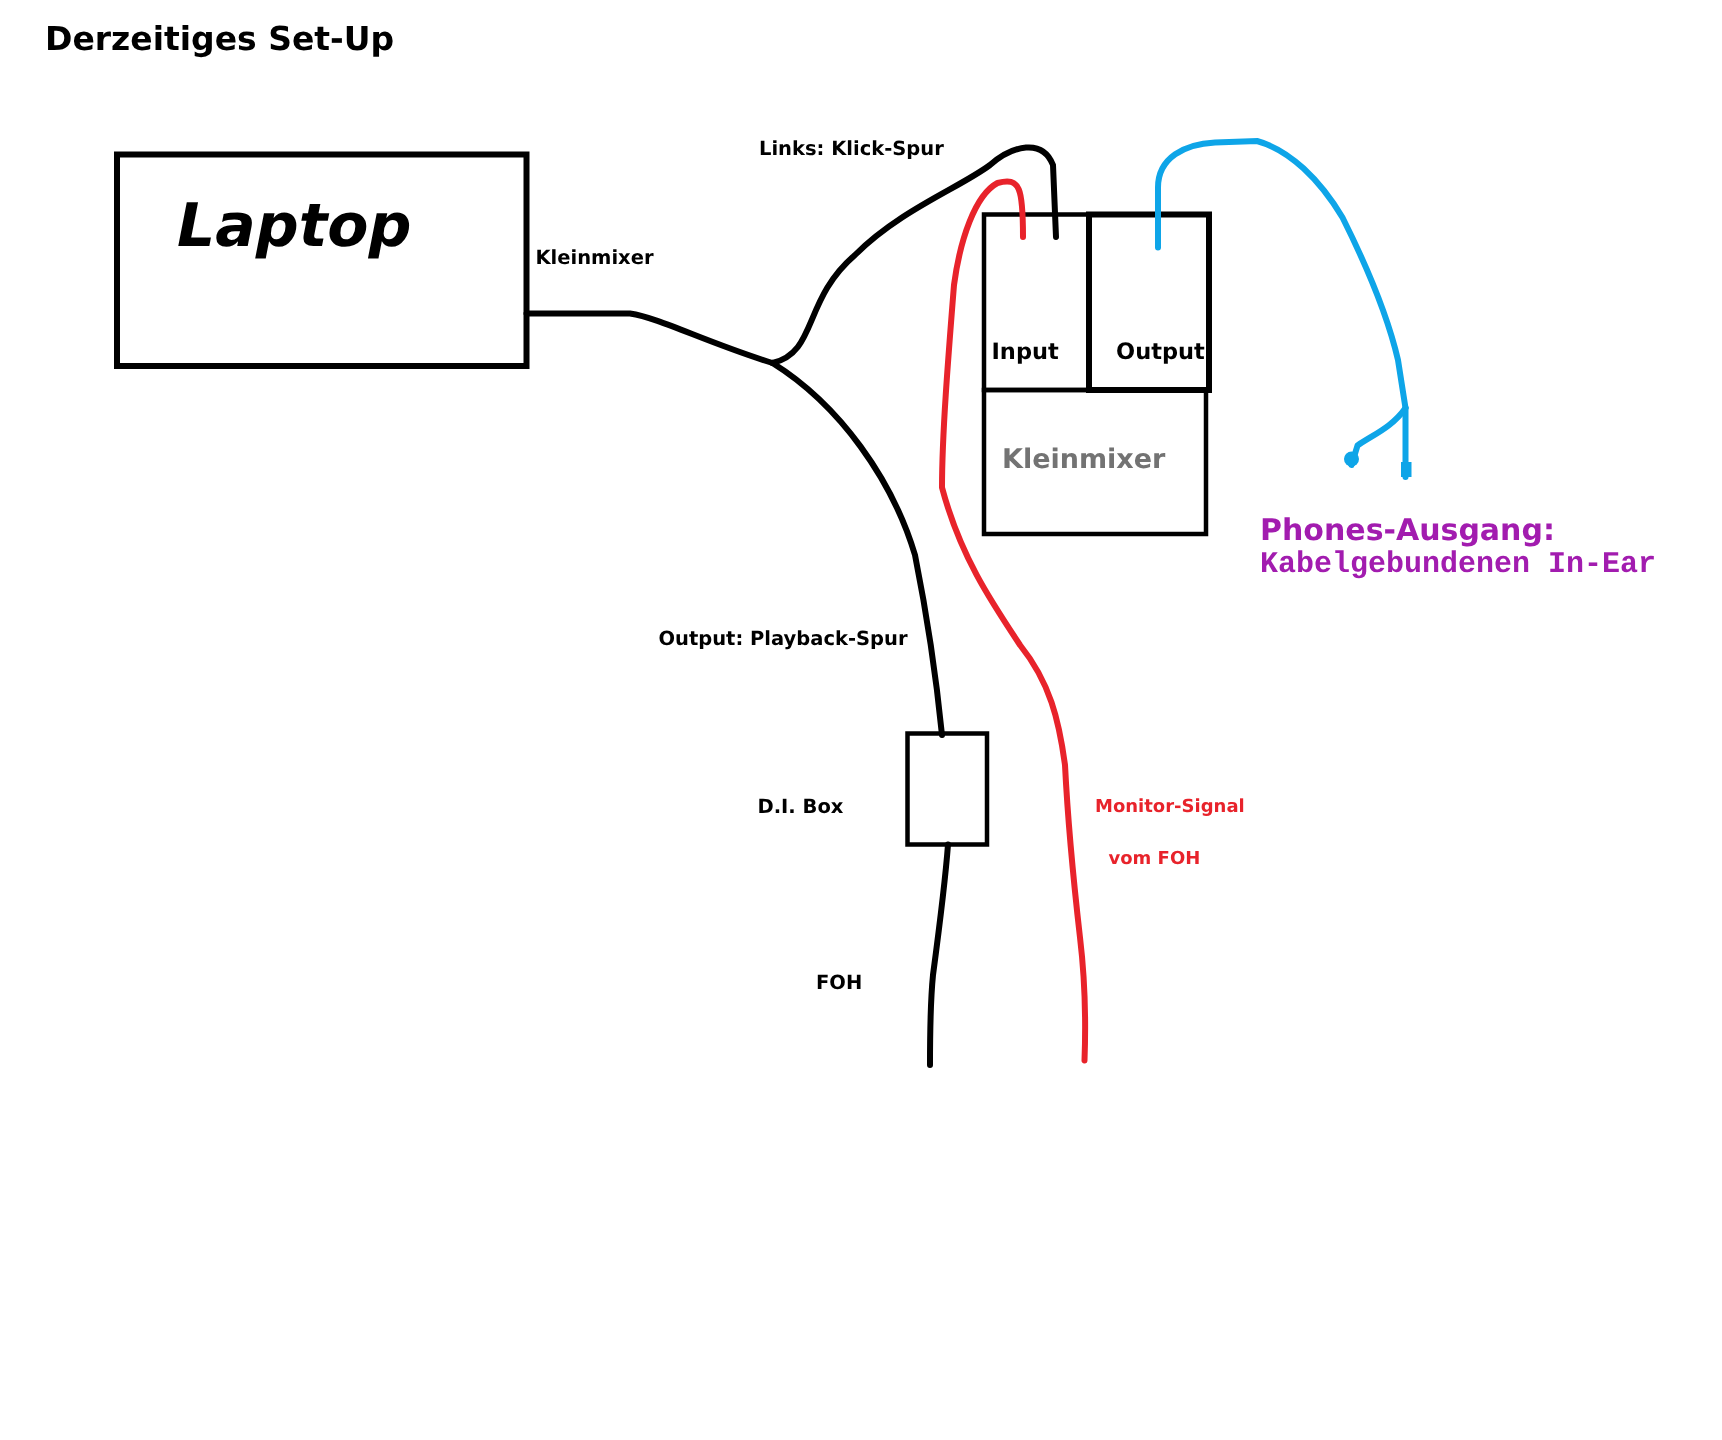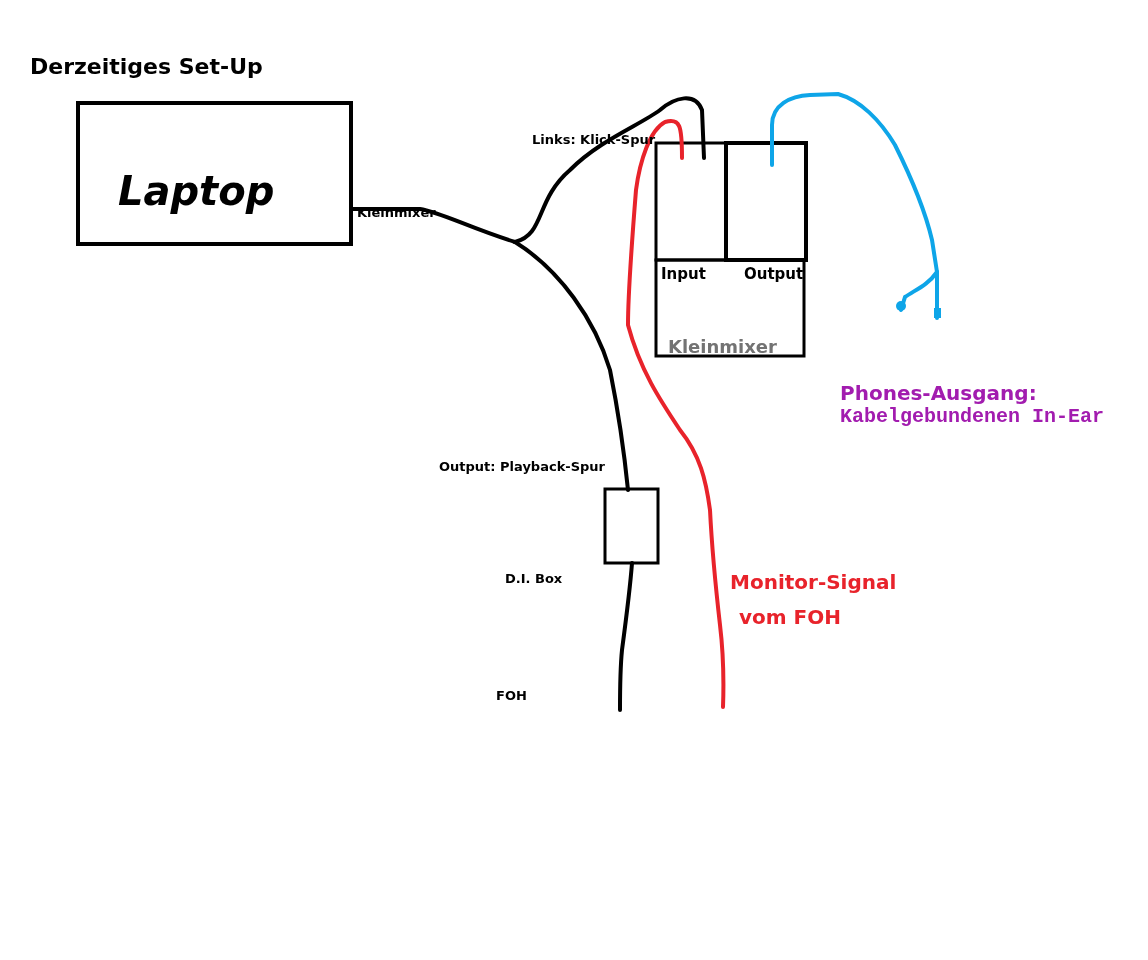--- a/index.html
+++ b/index.html
@@ -1,24 +1,24 @@
 <!DOCTYPE html>
 <html><head>
   <meta charset="utf-8">
   <style>
     html, body { margin:0; padding:0; background:#ffffff; }
     body { width:1148px; height:960px; position:relative; overflow:hidden; font-family:"DejaVu Sans", sans-serif; }
     svg { position:absolute; left:0; top:0; }
-    .lbl { position:absolute; font-weight:bold; white-space:nowrap;margin-top:40px; }
+    .lbl { position:absolute; font-weight:bold; white-space:nowrap; }
     .title { left:30px; top:14px; font-size:22px; color:#000; }
     .laptop-label { left:118px; top:128px; font-size:40px; color:#000;font-style:italic; }
     .small { font-size:13px; color:#000; }
     .mid { font-size:16px; color:#737373; }
     .blue { color:#a21caf; font-size:20px; }
-    .red { color:#e8232b; font-size:20px; }
+    .red { color:#e8232b; font-size:12px; }
   </style>
 </head>
 <body>
 
 <svg width="1148" height="960" viewBox="0 0 1148 960">
 
   <rect x="78" y="103" width="273" height="141" fill="none" stroke="#000" stroke-width="4"></rect>
 
   <rect x="656" y="143" width="70" height="117" fill="none" stroke="#000" stroke-width="3"></rect>
   <rect x="726" y="143" width="80" height="117" fill="none" stroke="#000" stroke-width="4"></rect>
@@ -39,23 +39,23 @@
   <path d="M772 165 L772 125 C772 105 790 96 810 95 L838 94 C860 100 880 120 895 145 C910 175 925 210 932 240 L937 272" fill="none" stroke="#0ea5e8" stroke-width="4" stroke-linecap="round"></path>
   <path d="M937 272 C928 285 915 290 905 297 L901 310" fill="none" stroke="#0ea5e8" stroke-width="4" stroke-linecap="round"></path>
   <path d="M937 272 L937 318" fill="none" stroke="#0ea5e8" stroke-width="4" stroke-linecap="round"></path>
   <ellipse cx="901" cy="306" rx="5" ry="5" fill="#0ea5e8"></ellipse>
   <rect x="934" y="308" width="7" height="10" fill="#0ea5e8"></rect>
 </svg>
 
 <div class="lbl title">Derzeitiges Set-Up</div>
 <div class="lbl laptop-label">Laptop</div>
 <div class="lbl small" style="left:357px;top:165px;">Kleinmixer</div>
-<div class="lbl small" style="left:532px;top:92px;">Links: Klick-Spur</div>
+<div class="lbl small" style="left:506px;top:92px;">Links: Klick-Spur</div>
 <div class="lbl small" style="left:661px;top:225px;font-size:15px;">Input</div>
 <div class="lbl small" style="left:728px;top:225px;font-size:15px;padding-left:16px;">Output</div>
 <div class="lbl mid" style="left:668px;top:296px;font-size:18px;">Kleinmixer</div>
 <div class="lbl blue" style="left:840px;top:341px;">Phones-Ausgang:</div>
 <div class="lbl blue" style="left:840px;top:365px;font-family:Liberation Mono, monospace;">Kabelgebundenen In-Ear</div>
 <div class="lbl small" style="left:439px;top:419px;">Output: Playback-Spur</div>
 <div class="lbl small" style="left:505px;top:531px;">D.I. Box</div>
 <div class="lbl red" style="left:730px;top:530px;">Monitor-Signal</div>
 <div class="lbl red" style="left:739px;top:565px;">vom FOH</div>
-<div class="lbl small" style="left:496px;top:648px;">FOH</div>
+<div class="lbl small" style="left:544px;top:648px;">FOH</div>
 
 </body></html>

